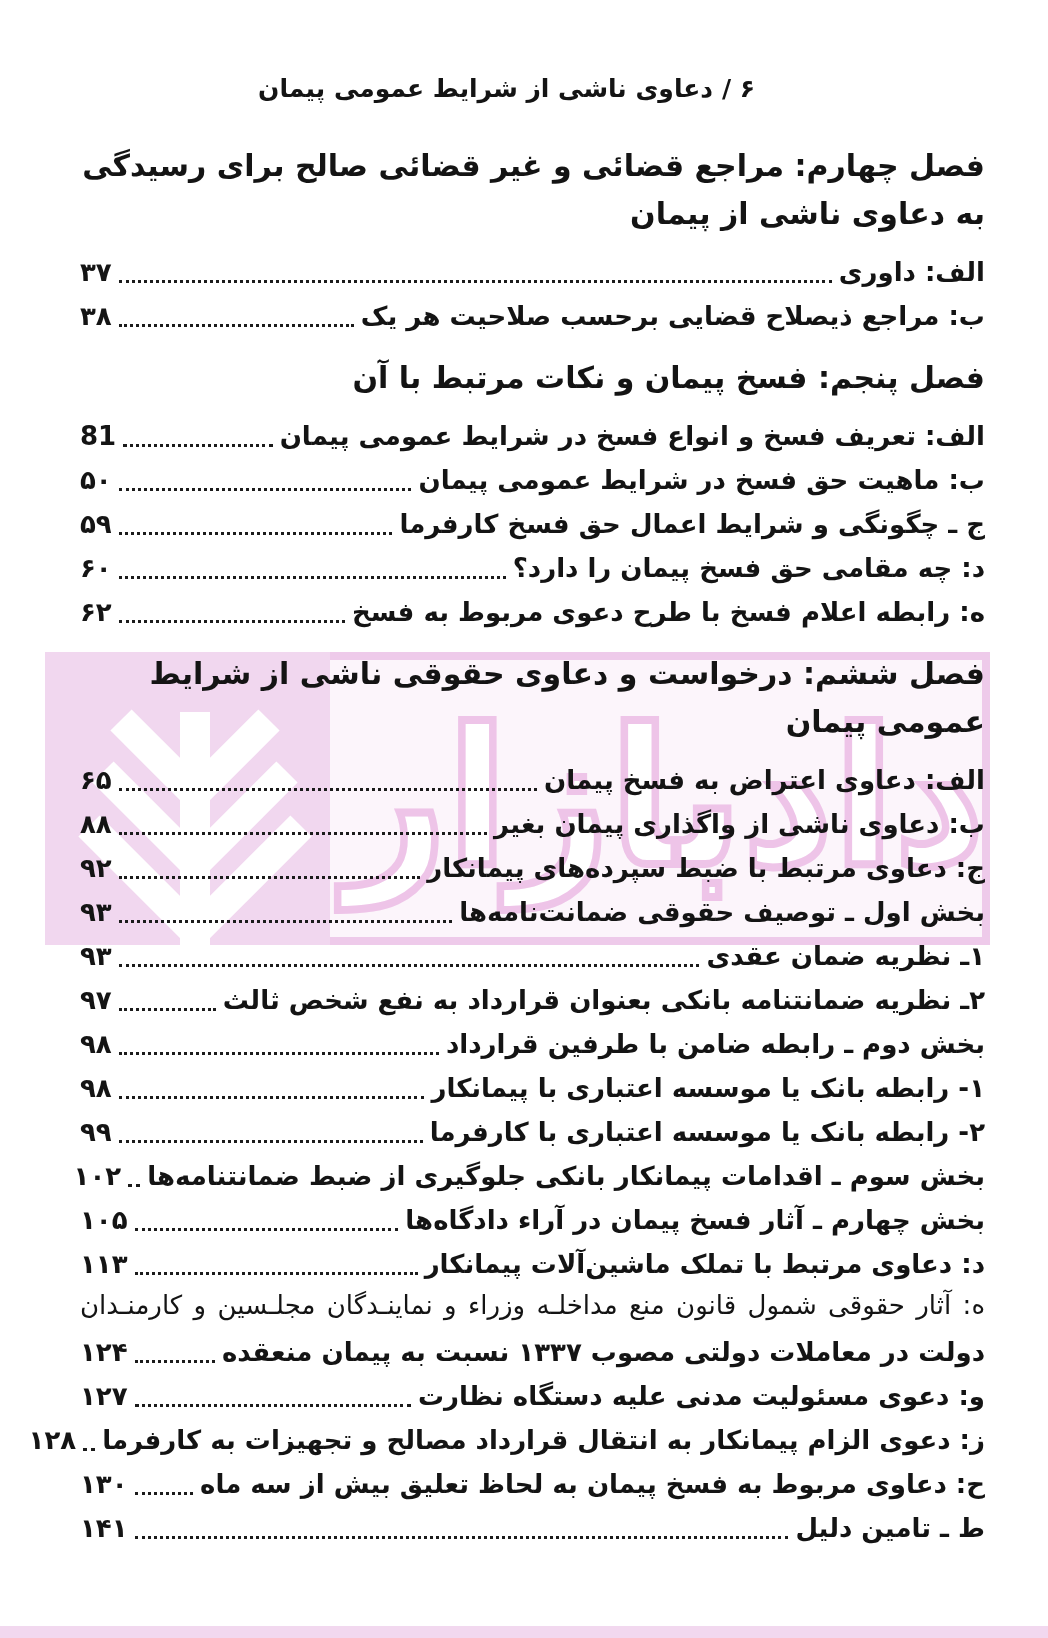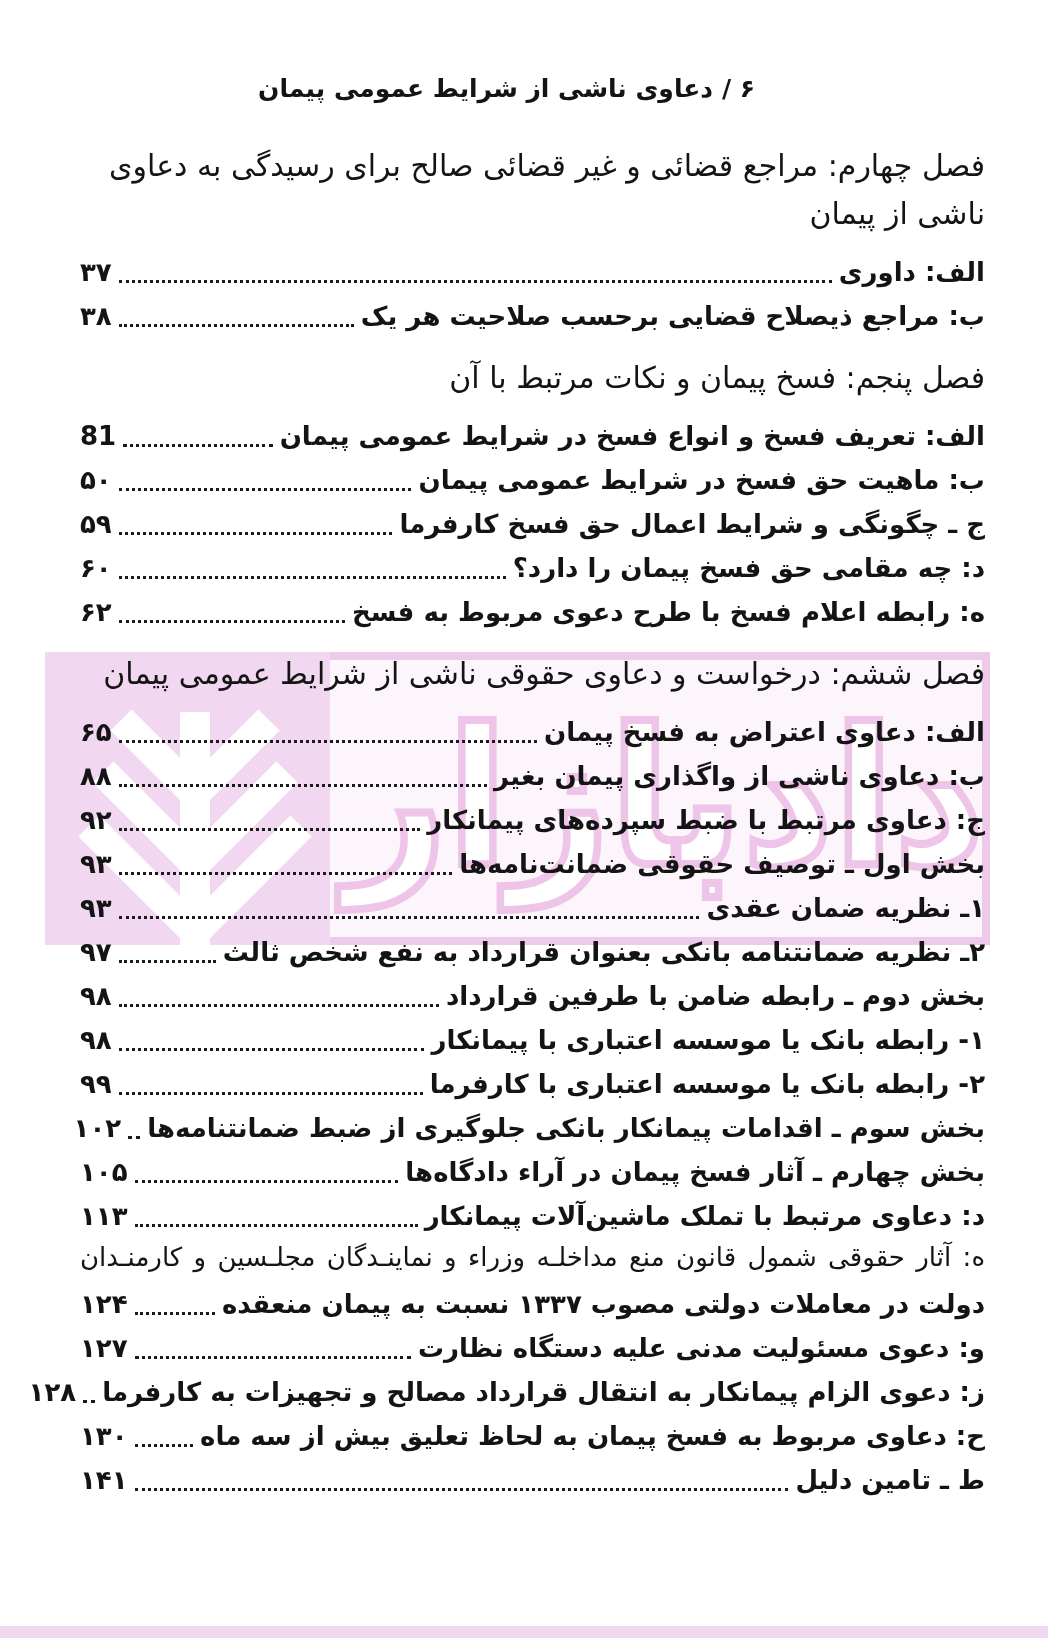--- a/index.html
+++ b/index.html
@@ -7,21 +7,21 @@
     position:relative;width:1048px;height:1638px;background:#ffffff;
     overflow:hidden;font-family:"DejaVu Sans",sans-serif;direction:rtl;
     color:#141414;margin:0 auto;
   }
   .content{position:absolute;top:66px;right:63px;left:80px;z-index:2;margin-top:6px;}
   .running-header{
     font-size:25px;font-weight:bold;line-height:34px;
     padding-left:0;padding-right:230px;white-space:nowrap;
   }
   h2.chapter-heading{
-    font-size:30px;font-weight:normal;line-height:48px;margin:18px 0 10px 0;
+    font-size:30px;font-weight:bold;line-height:48px;margin:18px 0 10px 0;
   }
   section.chapter:first-of-type h2.chapter-heading{margin-top:36px;}
   .toc-row{
     display:flex;align-items:flex-end;height:44px;font-size:26px;font-weight:bold;
   }
   .toc-row .t{flex:0 0 auto;white-space:nowrap;line-height:40px;}
   .toc-row .dots{
     flex:1 1 auto;min-width:12px;border-bottom:3.5px dotted #1b1b1b;
     margin:0 7px;transform:translateY(-9px);
   }

